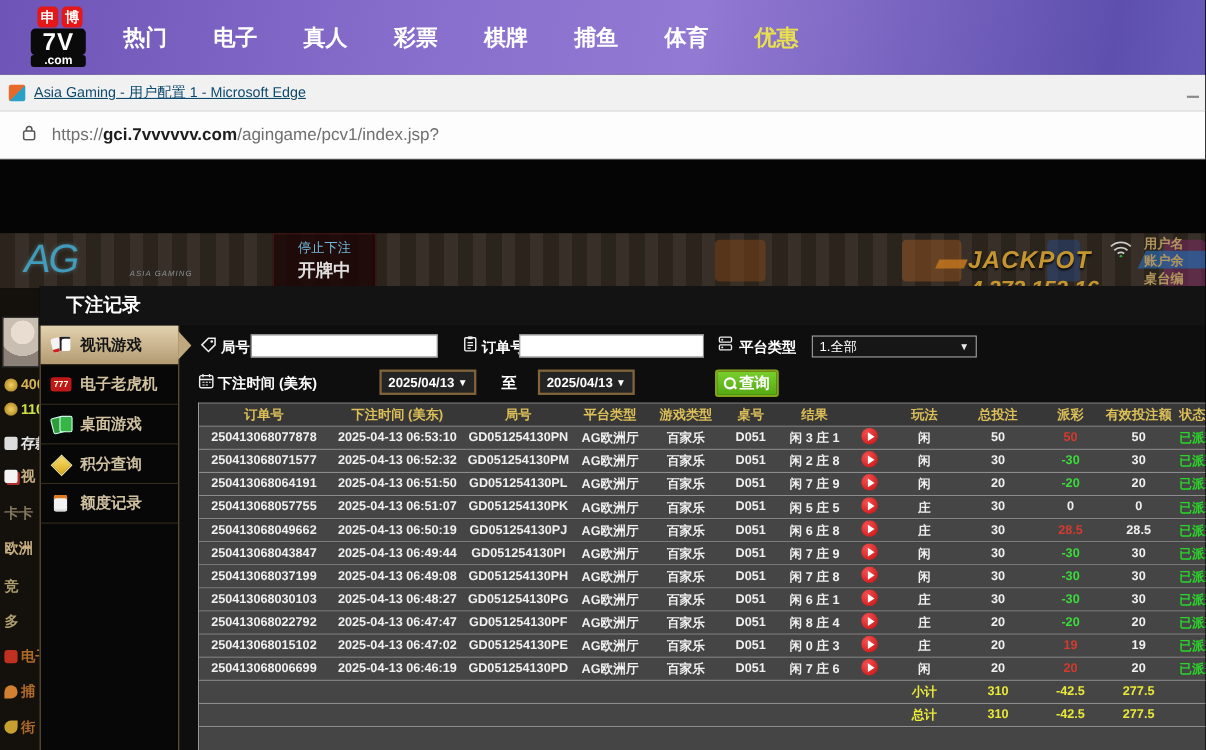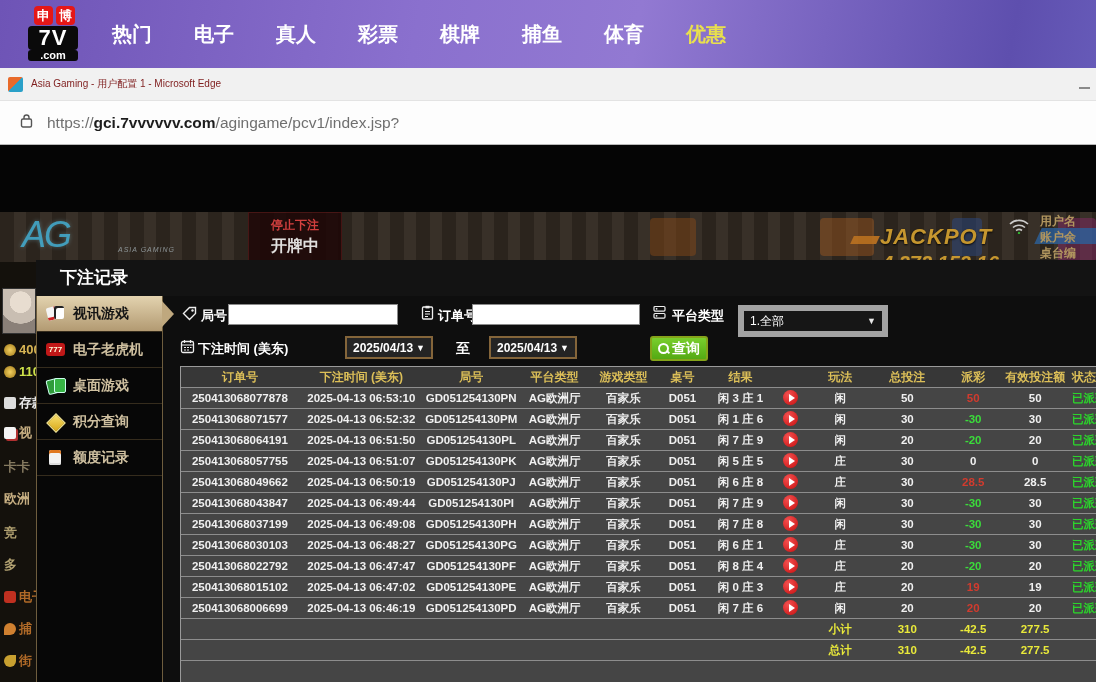--- a/index.html
+++ b/index.html
@@ -20,42 +20,42 @@
     font-weight:bold; text-align:center; line-height:11px; }
   .nav-items { position:absolute; left:112px; top:0; height:68px; display:flex; align-items:center; gap:42px; }
   .nav-item { color:#fff; font-size:20px; font-weight:bold; cursor:pointer; white-space:nowrap; }
   .nav-item.hl { color:var(--navhl,#e9e04d); }
 
   
   .titlebar { position:absolute; left:0; top:68px; width:1096px; height:33px; background:#f1f1f1;
     border-bottom:1px solid #e3e3e3; display:flex; align-items:center; }
   .favicon { width:15px; height:15px; margin-left:8px; border-radius:2px;
     background:linear-gradient(135deg,#e86a2a 0 50%,#2aa0c8 50% 100%); }
-  .win-title { margin-left:8px; color:#7f1d1d; font-size:10px; }
+  .win-title { margin-left:8px; color:#0c4a6e; font-size:13px;text-decoration:underline; }
   .win-minimize { position:absolute; right:6px; top:19px; width:11px; height:2px; background:#8a8a8a; }
   .urlbar { position:absolute; left:0; top:101px; width:1096px; height:44px; background:#fdfdfd;
     border-bottom:1px solid #b9b9b9; display:flex; align-items:center; }
   .lock { margin-left:20px; }
   .url { margin-left:14px; font-size:15.5px; color:#6f6f6f; }
   .url .host { color:#1d1d1d; font-weight:700; }
 
   
   .content { position:absolute; left:0; top:145px; width:1096px; height:537px; background:#050505; }
 
   
   .strip { position:absolute; left:0; top:212px; width:1096px; height:50px; overflow:hidden;
     background:repeating-linear-gradient(90deg,#2b241d 0 14px,#38SD2 0) , #2b241d; }
   .strip { background:repeating-linear-gradient(90deg,#2b241d 0 14px,#383028 14px 26px); }
   .strip-dim { position:absolute; inset:0; opacity:.85; }
   .ag-logo { position:absolute; left:22px; top:2px; color:#45b2d6; font-size:36px; font-style:italic;
     font-weight:400; letter-spacing:-2px; text-shadow:0 0 4px rgba(150,220,240,.4); }
   .ag-sub { position:absolute; left:118px; top:34px; color:#9aa4a8; font-size:7px; letter-spacing:1px; font-style:italic; }
   .game-status { position:absolute; left:248px; top:0; width:94px; height:50px; background:#1d0606;
     border:1px solid #4a1212; text-align:center; }
-  .game-status .st1 { color:#ef4444; font-size:12px; font-weight:bold; margin-top:4px; }
+  .game-status .st1 { color:#7dd3fc; font-size:12px; font-weight:normal; margin-top:4px; }
   .game-status .st2 { color:#fff; font-size:16px; font-weight:bold; margin-top:2px; }
   .slot-dec { position:absolute; top:6px; border-radius:4px; opacity:.55; }
   .jp-wrap { position:absolute; left:880px; top:12px; }
   .jp-label { color:#e0aa32; font-size:22px; font-weight:900; font-style:italic; letter-spacing:1px;
     text-shadow:0 1px 2px #000; }
   .jp-bar-l { position:absolute; left:-28px; top:12px; width:26px; height:8px; background:#c87820; transform:skewX(-25deg); }
   .jp-bar-r { position:absolute; left:158px; top:4px; width:70px; height:16px; background:#2a6ab0; transform:skewX(-25deg); opacity:.8; }
   .jp-value { position:absolute; left:2px; top:28px; color:#e0aa32; font-size:20px; font-weight:900; font-style:italic; }
   .user-panel { position:absolute; left:1040px; top:1px; width:70px; }
   .user-panel div { color:#c8a96a; font-size:12px; font-weight:bold; line-height:16px; white-space:nowrap; }
@@ -106,21 +106,21 @@
     background:#f2f2f2; border-radius:2px; box-shadow:inset 0 3px 0 #e07820, inset 0 -2px 0 #ddd; }
 
   .mmain { position:absolute; left:128px; top:36px; right:0; bottom:0; }
 
   
   .filters { position:absolute; left:144px; top:36px; width:916px; height:70px; color:#fff; }
   .f-label { position:absolute; color:#fff; font-size:13px; font-weight:bold; white-space:nowrap; }
   .f-ico { position:absolute; width:15px; height:15px; }
   .f-ico svg { display:block; }
   .txt-input { position:absolute; height:21px; background:#fff; border:1px solid #8a8a8a; font-size:12px; padding:0 4px; }
-  .dropdown { position:absolute; height:32px; background:#161616; border:6px solid #a3a3a3; color:#fff;
+  .dropdown { position:absolute; height:20px; background:#161616; border:1px solid #a3a3a3; color:#fff;
     font-size:12px; display:flex; align-items:center; padding:0 6px; cursor:pointer; }
   .dropdown .arr { margin-left:auto; font-size:9px; color:#e8e8e8; }
   .datebox { position:absolute; height:23px; background:#242424; border:2px solid #84653a; color:#fff;
     font-size:12px; font-weight:bold; display:flex; align-items:center; justify-content:center; gap:3px; cursor:pointer; }
   .datebox .arr { font-size:9px; }
   .searchbtn { position:absolute; height:25px; width:58px; background:linear-gradient(#79cf2d,#54a913);
     border:2px solid #85a31a; border-radius:3px; color:#fff; font-size:14px; font-weight:bold;
     display:flex; align-items:center; justify-content:center; gap:3px; cursor:pointer; }
   .mag { width:11px; height:11px; position:relative; }
   .mag::before { content:""; position:absolute; left:0; top:0; width:7px; height:7px; border:2px solid #fff; border-radius:50%; }
@@ -383,21 +383,21 @@
           <div class="tcell c11">50</div>
           <div class="tcell c12 status">已派彩</div>
         </div>
         <div class="trow">
           <div class="tcell c0">250413068071577</div>
           <div class="tcell c1">2025-04-13 06:52:32</div>
           <div class="tcell c2">GD051254130PM</div>
           <div class="tcell c3">AG欧洲厅</div>
           <div class="tcell c4">百家乐</div>
           <div class="tcell c5">D051</div>
-          <div class="tcell c6">闲 1 庄 6</div>
+          <div class="tcell c6">闲 2 庄 8</div>
           <div class="tcell c7"><span class="playbtn"></span></div>
           <div class="tcell c8">闲</div>
           <div class="tcell c9">30</div>
           <div class="tcell c10 neg">-30</div>
           <div class="tcell c11">30</div>
           <div class="tcell c12 status">已派彩</div>
         </div>
         <div class="trow">
           <div class="tcell c0">250413068064191</div>
           <div class="tcell c1">2025-04-13 06:51:50</div>

